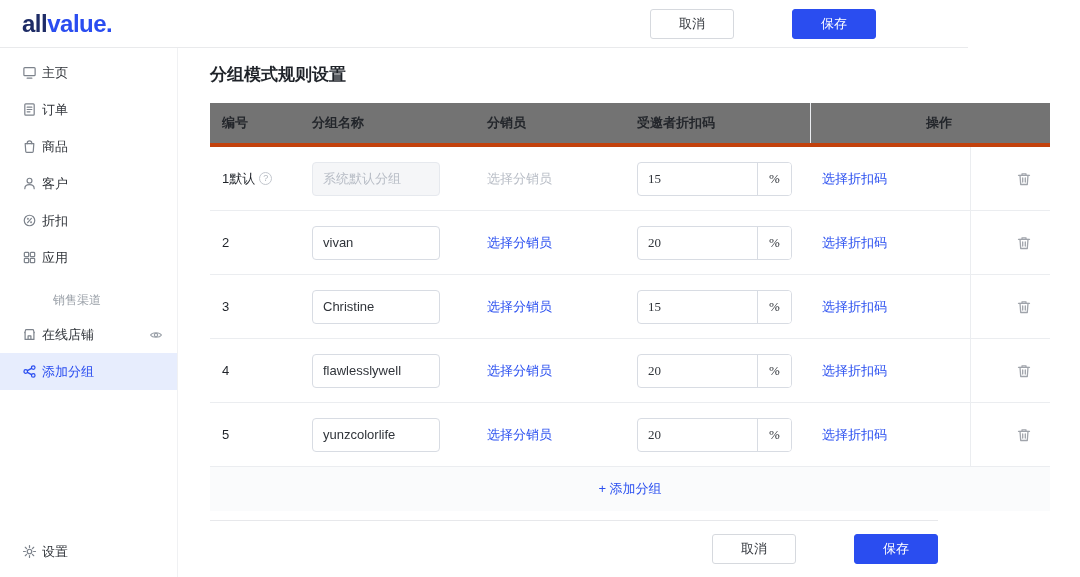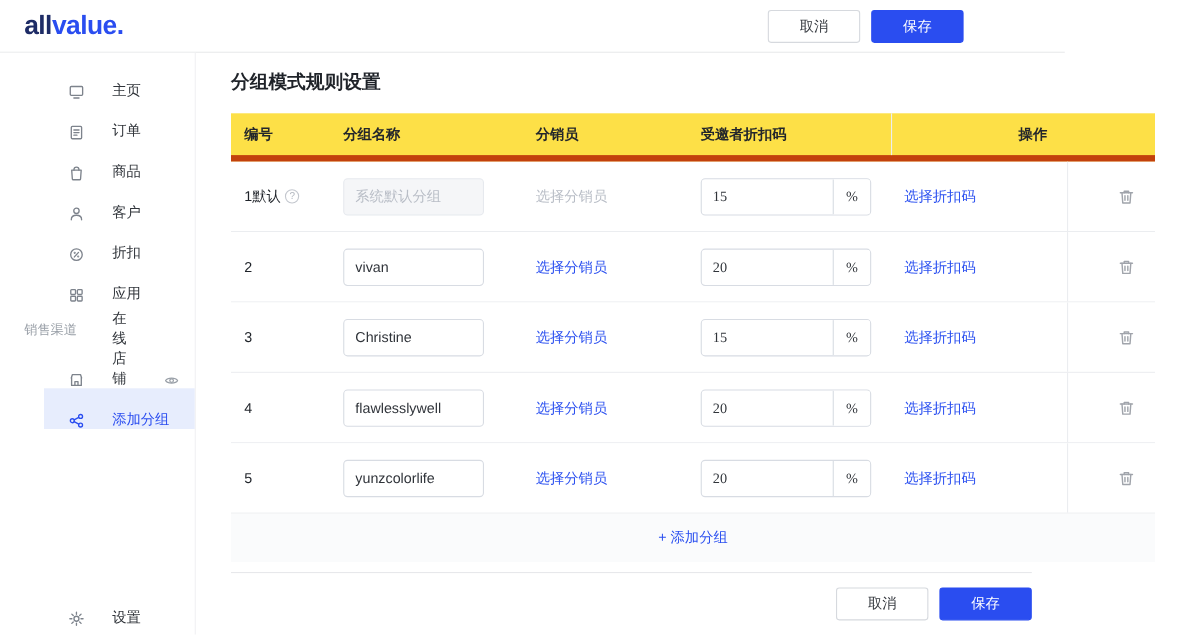--- a/index.html
+++ b/index.html
@@ -26,66 +26,66 @@
   .logo .dot { color: #2a4df0; }
   .topbar-actions { margin-left: auto; display: flex; gap: 10px; }
 
   .btn {
     height: 30px; padding: 0 28px; font-size: 13px;
     border-radius: 3px; cursor: pointer;
     display: inline-flex; align-items: center; justify-content: center;
     font-family: inherit;
   }
   .btn-plain { background: #fff; border: 1px solid #d6d9de; color: #33373d; }
-  .btn-primary { background: #2a4df0; border: 1px solid #2a4df0; color: #fff; }
+  .btn-primary { background: #2a4df0; border: 1px solid #2a4df0; color: #fff; margin-left: 48px; }
 
   
   .body-row { flex: 1; display: flex; min-height: 0; }
 
   
   .sidebar {
     width: 178px; flex: 0 0 178px;
     display: flex; flex-direction: column;
     padding-top: 6px;
     border-right: 1px solid #f0f1f3;
     background: #fff;
   }
   .side-item {
-    height: 37px; display: flex; align-items: flex-end; gap: 25px;
+    height: 37px; display: flex; align-items: center; gap: 5px;
     padding: 0 14px 0 22px; color: #30343a; cursor: pointer;
     font-size: 13px;
-    margin-left: 40px;
   }
   .side-item .ic { width: 15px; height: 15px; color: #7d838c; display: inline-flex; flex: 0 0 15px; }
   .side-item .ic svg { width: 15px; height: 15px; }
   .side-item.active { background: #e7edfd; color: #2a4df0; }
   .side-item.active .ic { color: #2a4df0; }
   .side-section {
     font-size: 12px; color: #9aa0a8;
     padding: 16px 22px 7px 22px;
+    margin-left: 31px;
   }
   .side-item .trailing { margin-left: auto; color: #9aa0a8; width: 14px; height: 14px; display: inline-flex; }
   .side-item .trailing svg { width: 14px; height: 14px; }
   .side-settings { margin-top: auto; margin-bottom: 7px; }
 
   
   .main { flex: 1; display: flex; flex-direction: column; min-width: 0; }
   .content { flex: 1; padding: 15px 30px 0 32px; min-height: 0; }
   .page-title { font-size: 17px; font-weight: 700; color: #1f2329; margin-bottom: 17px; }
 
   
   .gtable { width: 840px; }
   .trow, .thead {
     display: grid;
     grid-template-columns: 90px 175px 150px 185px 160px 80px;
     align-items: center;
   }
   .thead {
-    height: 44px; background: #fde047; font-weight: 700; color: #23262b;
-    border-bottom: 6px solid #c2410c;
+    height: 44px; background: #737373; font-weight: 700; color: #23262b;
+    border-bottom: 4px solid #c2410c;
   }
   .trow { height: 64px; border-bottom: 1px solid #ebedf0; background: #fff; }
   .cell { padding-left: 12px; display: flex; align-items: center; }
   .c-act { justify-content: flex-end; padding-right: 18px; border-left: 1px solid #ebedf0; height: 100%; }
   .thead .c-act { font-weight: 700; }
 
   .tinput {
     width: 128px; height: 34px; border: 1px solid #d8dce3; border-radius: 4px;
     padding: 0 10px; font-size: 13px; color: #30343a; background: #fff;
     font-family: inherit; outline: none;

